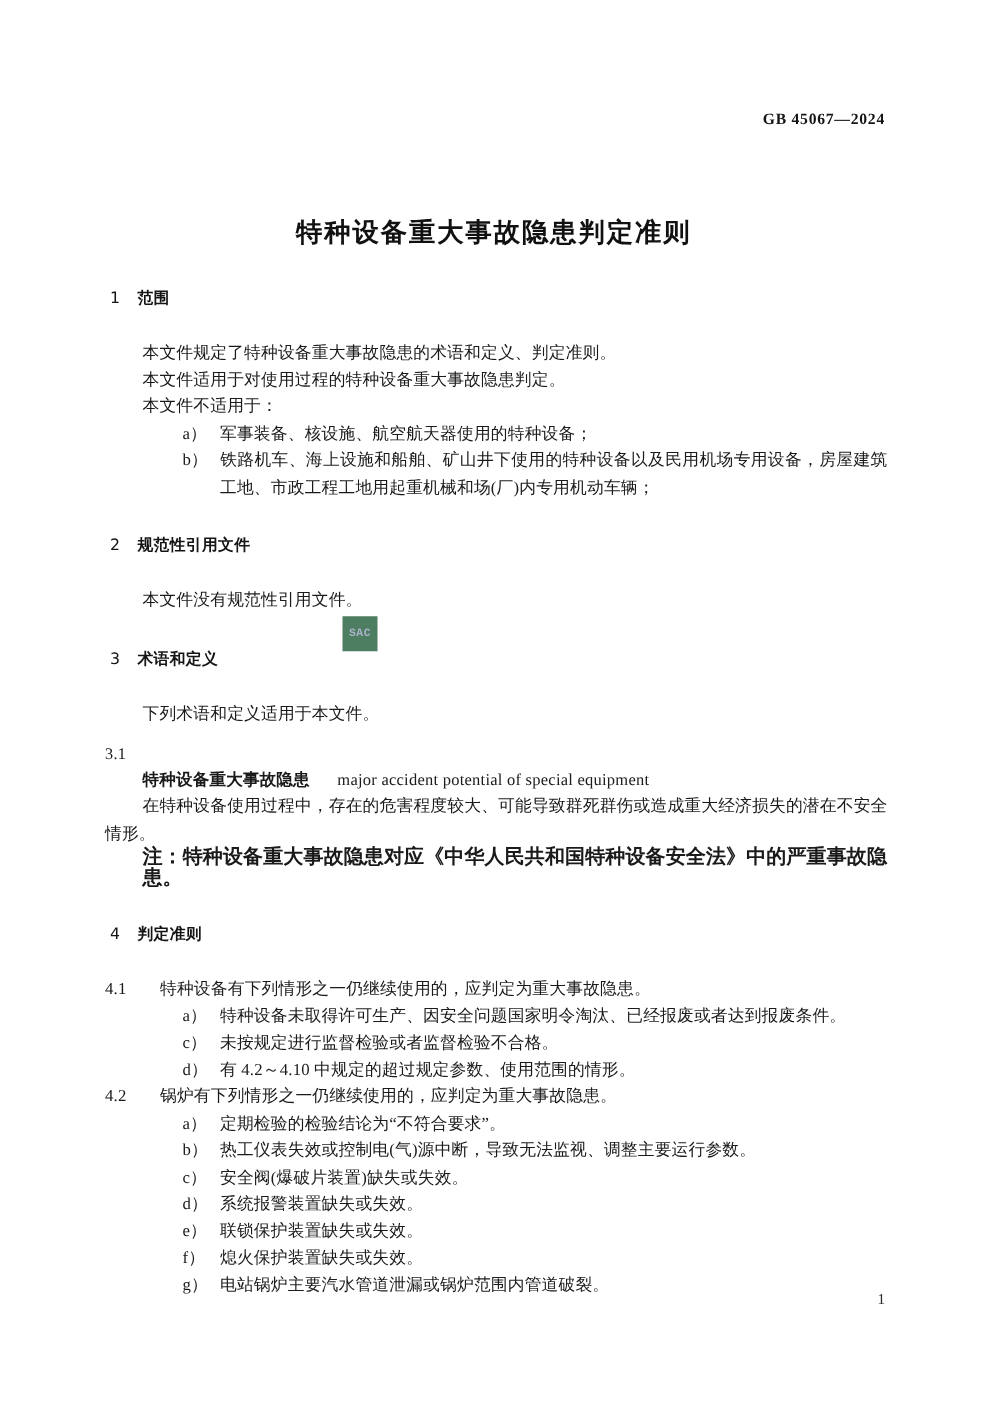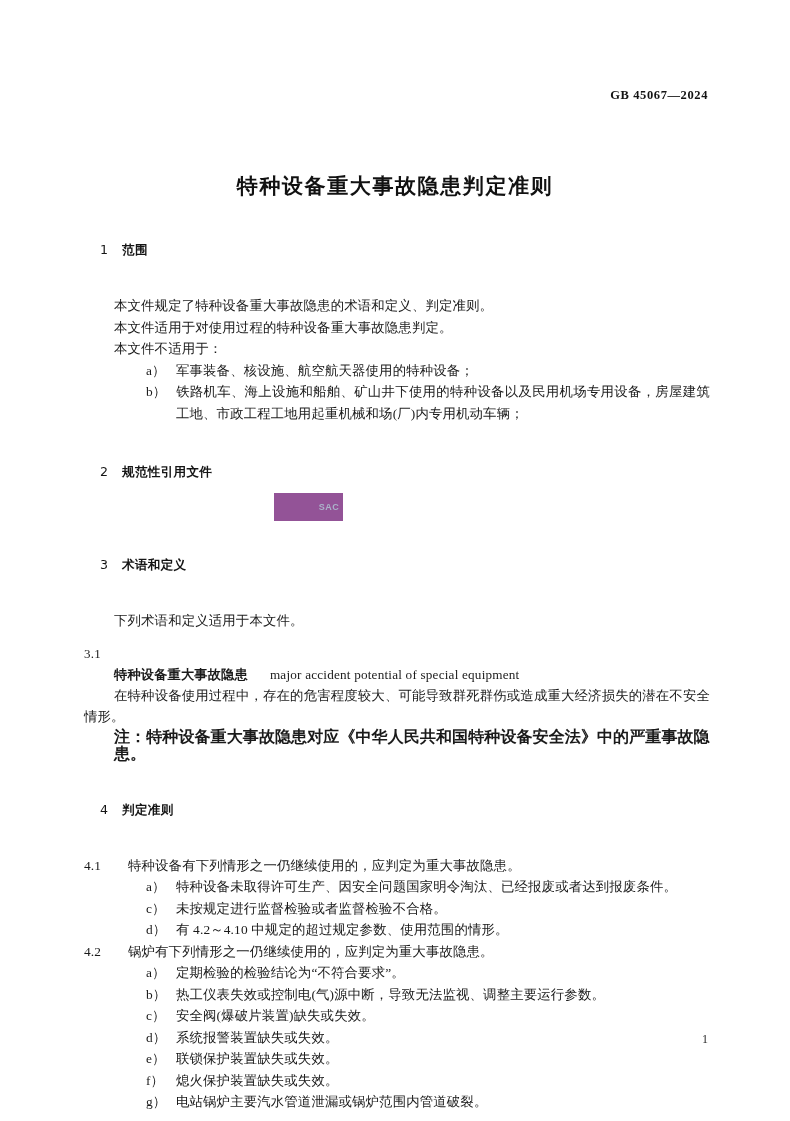--- a/index.html
+++ b/index.html
@@ -58,21 +58,21 @@
     width: 626px;
   }
 
   
   .clause-heading {
     font-family: "DejaVu Sans", "Liberation Sans", sans-serif;
     font-weight: bold;
     font-size: 12.6px;
     color: #151515;
     letter-spacing: 0.3px;
-    margin: 16px;
+    margin: 4px;
     line-height: 1.2;
   }
   .clause-heading .num {
     display: inline-block;
     min-width: 22px;
     font-weight: normal;
   }
 
   .gap-after-heading { height: 22px; }
   .gap-before-heading { height: 24px; }
@@ -150,31 +150,30 @@
     color: #1a1a1a;
   }
 
   
   .watermark {
     position: absolute;
     left: 274px;
     top: 493px;
     width: 28px;
     height: 28px;
-    background: #701a75;
+    background: #14532d;
     opacity: 0.75;
-    font-family: Liberation Sans, sans-serif;
+    font-family: Liberation Mono, monospace;
     font-weight: bold;
     font-size: 9px;
     color: #8f9ab8;
     line-height: 28px;
     text-align: center;
     letter-spacing: 0.5px;
     pointer-events: none;
-    padding-left: 41px;
   }
 
   
   .page-number {
     position: absolute;
     top: 1032px;
     right: 82px;
     font-size: 12px;
     color: #2a2a2a;
   }
@@ -208,20 +207,21 @@
       <span class="mk">b）</span><span>铁路机车、海上设施和船舶、矿山井下使用的特种设备以及民用机场专用设备，房屋建筑工地、市政工程工地用起重机械和场(厂)内专用机动车辆；</span>
     </p>
 
     <div class="gap-before-heading"></div>
 
     <p class="clause-heading">
       <span class="num">2</span><span>规范性引用文件</span>
     </p>
     <div class="gap-after-heading"></div>
 
+    <p class="para">本文件没有规范性引用文件。</p>
 
     <div class="gap-before-heading"></div>
 
     <p class="clause-heading">
       <span class="num">3</span><span>术语和定义</span>
     </p>
     <div class="gap-after-heading"></div>
 
     <p class="para">下列术语和定义适用于本文件。</p>
 

